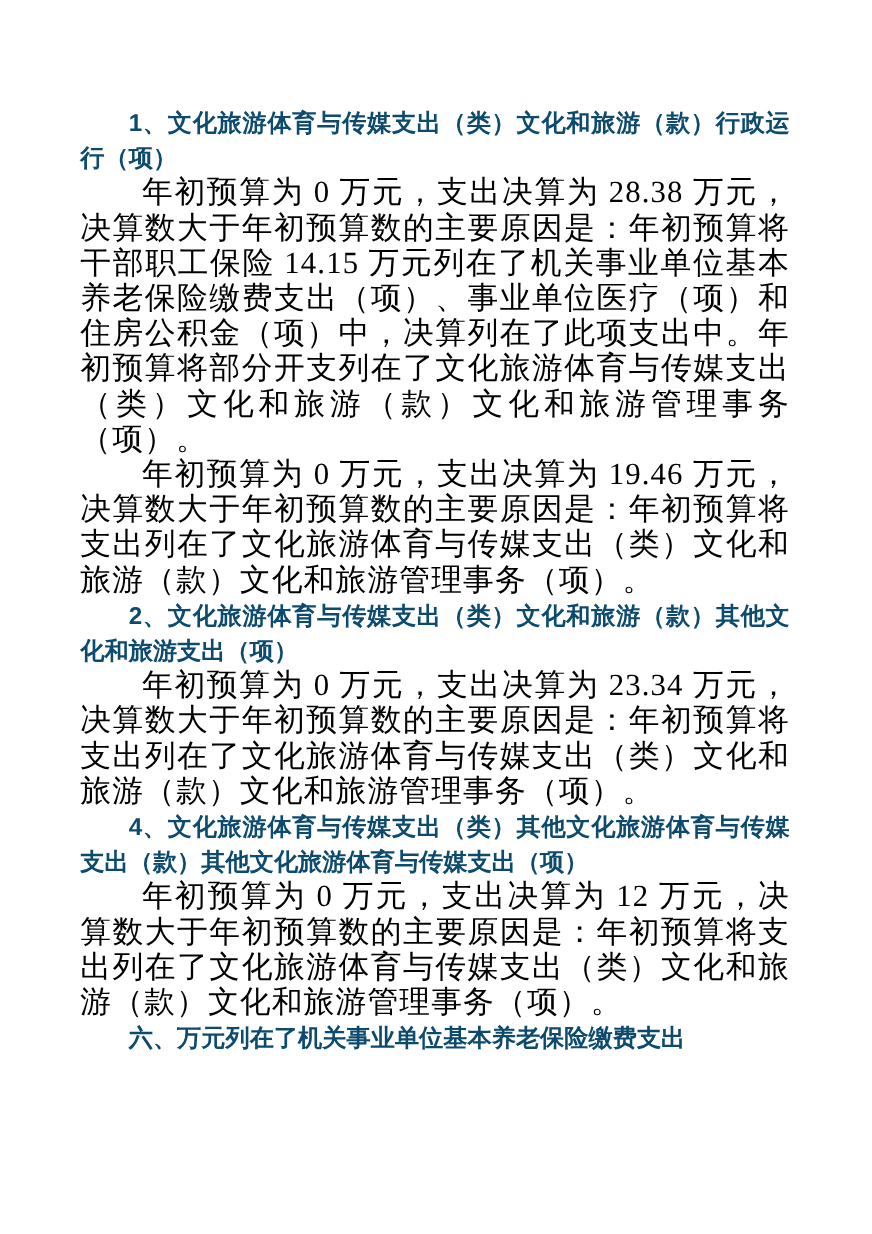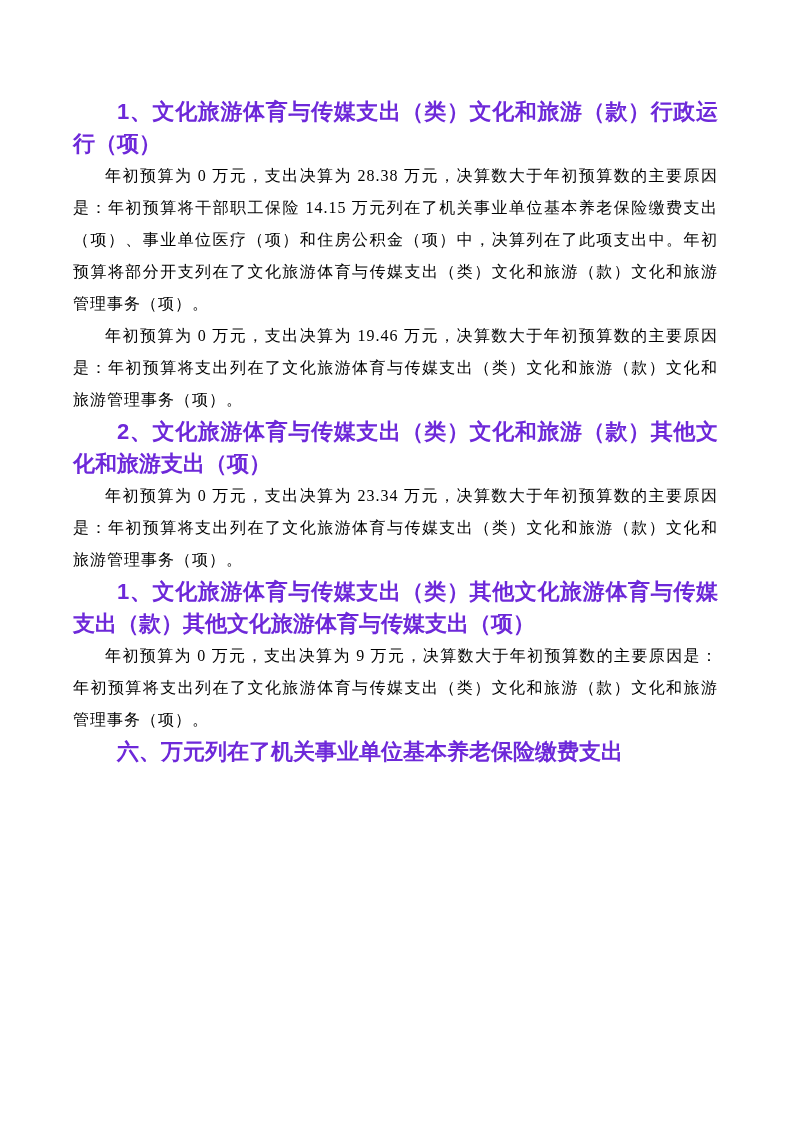--- a/index.html
+++ b/index.html
@@ -23,27 +23,27 @@
   }
   .hd {
     margin: 0;
     font-family: "Liberation Sans", "DejaVu Sans", sans-serif;
     font-weight: bold;
     font-size: 22px;
     line-height: 32px;
     letter-spacing: 0px;
     text-indent: 2em;
     text-align: justify;
-    color: #6d28d9;
+    color: #0c4a6e;
   }
   .para {
     margin: 0;
     font-family: "Liberation Serif", "DejaVu Serif", serif;
     font-weight: normal;
-    font-size: 16px;
+    font-size: 28px;
     line-height: 32px;
     letter-spacing: 1px;
     text-indent: 2em;
     text-align: justify;
     text-justify: inter-ideograph;
     color: #000000;
   }
 </style>
 </head>
 <body>
@@ -58,21 +58,21 @@
   <div class="section">
     <p class="para">年初预算为 0 万元，支出决算为 19.46 万元，决算数大于年初预算数的主要原因是：年初预算将支出列在了文化旅游体育与传媒支出（类）文化和旅游（款）文化和旅游管理事务（项）。</p>
   </div>
 
   <div class="section">
     <h2 class="hd">2、文化旅游体育与传媒支出（类）文化和旅游（款）其他文化和旅游支出（项）</h2>
     <p class="para">年初预算为 0 万元，支出决算为 23.34 万元，决算数大于年初预算数的主要原因是：年初预算将支出列在了文化旅游体育与传媒支出（类）文化和旅游（款）文化和旅游管理事务（项）。</p>
   </div>
 
   <div class="section">
-    <h2 class="hd">1、文化旅游体育与传媒支出（类）其他文化旅游体育与传媒支出（款）其他文化旅游体育与传媒支出（项）</h2>
-    <p class="para">年初预算为 0 万元，支出决算为 9 万元，决算数大于年初预算数的主要原因是：年初预算将支出列在了文化旅游体育与传媒支出（类）文化和旅游（款）文化和旅游管理事务（项）。</p>
+    <h2 class="hd">4、文化旅游体育与传媒支出（类）其他文化旅游体育与传媒支出（款）其他文化旅游体育与传媒支出（项）</h2>
+    <p class="para">年初预算为 0 万元，支出决算为 12 万元，决算数大于年初预算数的主要原因是：年初预算将支出列在了文化旅游体育与传媒支出（类）文化和旅游（款）文化和旅游管理事务（项）。</p>
   </div>
 
   <div class="section">
     <h2 class="hd">六、万元列在了机关事业单位基本养老保险缴费支出</h2>
   </div>
 
 </div>
 
 </body></html>

